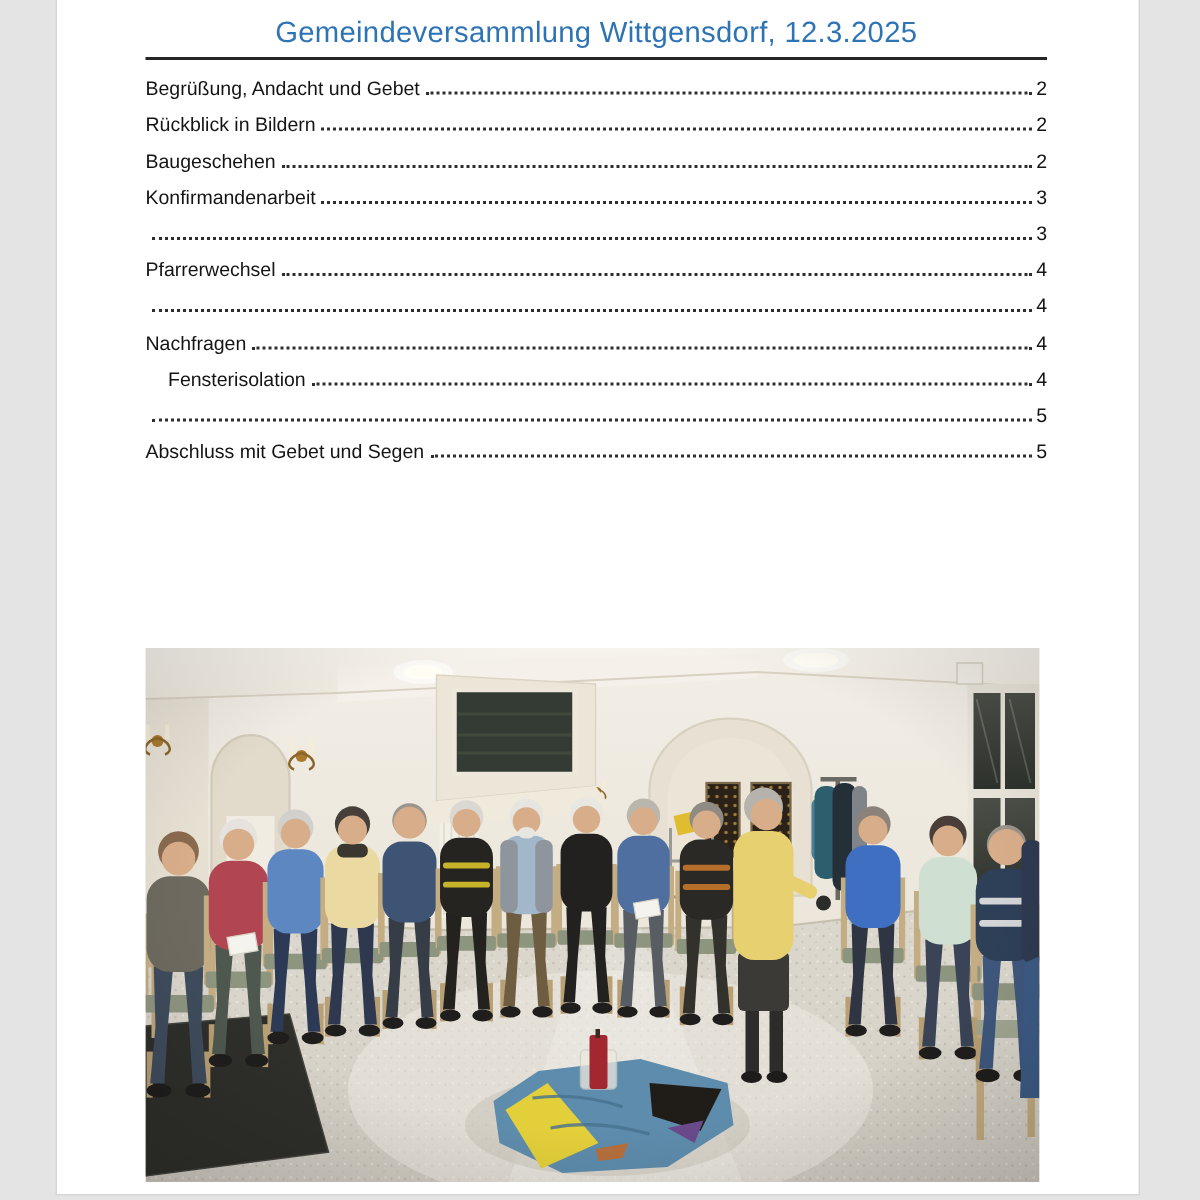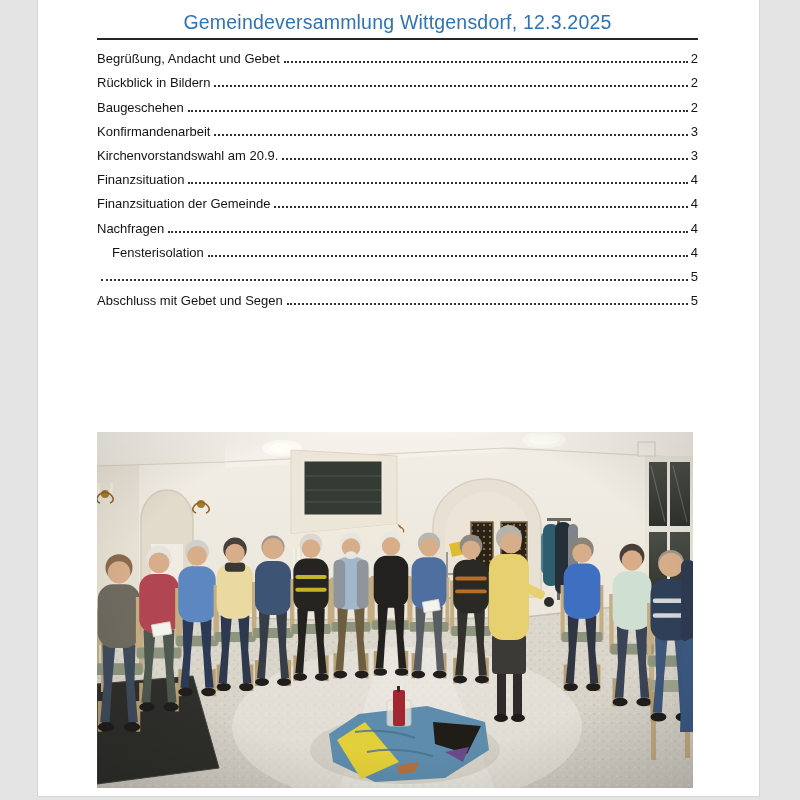--- a/index.html
+++ b/index.html
@@ -95,31 +95,29 @@
           <span class="toc-title">Baugeschehen</span>
           <span class="toc-leader"></span>
           <span class="toc-page">2</span>
         </div>
         <div class="toc-row">
           <span class="toc-title">Konfirmandenarbeit</span>
           <span class="toc-leader"></span>
           <span class="toc-page">3</span>
         </div>
         <div class="toc-row">
-          <span class="toc-title">Kirchenvorstandswahl am 20.9.</span>
           <span class="toc-leader"></span>
           <span class="toc-page">3</span>
         </div>
         <div class="toc-row">
-          <span class="toc-title">Finanzsituation</span>
+          <span class="toc-title">Pfarrerwechsel</span>
           <span class="toc-leader"></span>
           <span class="toc-page">4</span>
         </div>
         <div class="toc-row">
-          <span class="toc-title">Finanzsituation der Gemeinde</span>
           <span class="toc-leader"></span>
           <span class="toc-page">4</span>
         </div>
         <div class="toc-row">
           <span class="toc-title">Nachfragen</span>
           <span class="toc-leader"></span>
           <span class="toc-page">4</span>
         </div>
         <div class="toc-row lvl2">
           <span class="toc-title">Fensterisolation</span>

